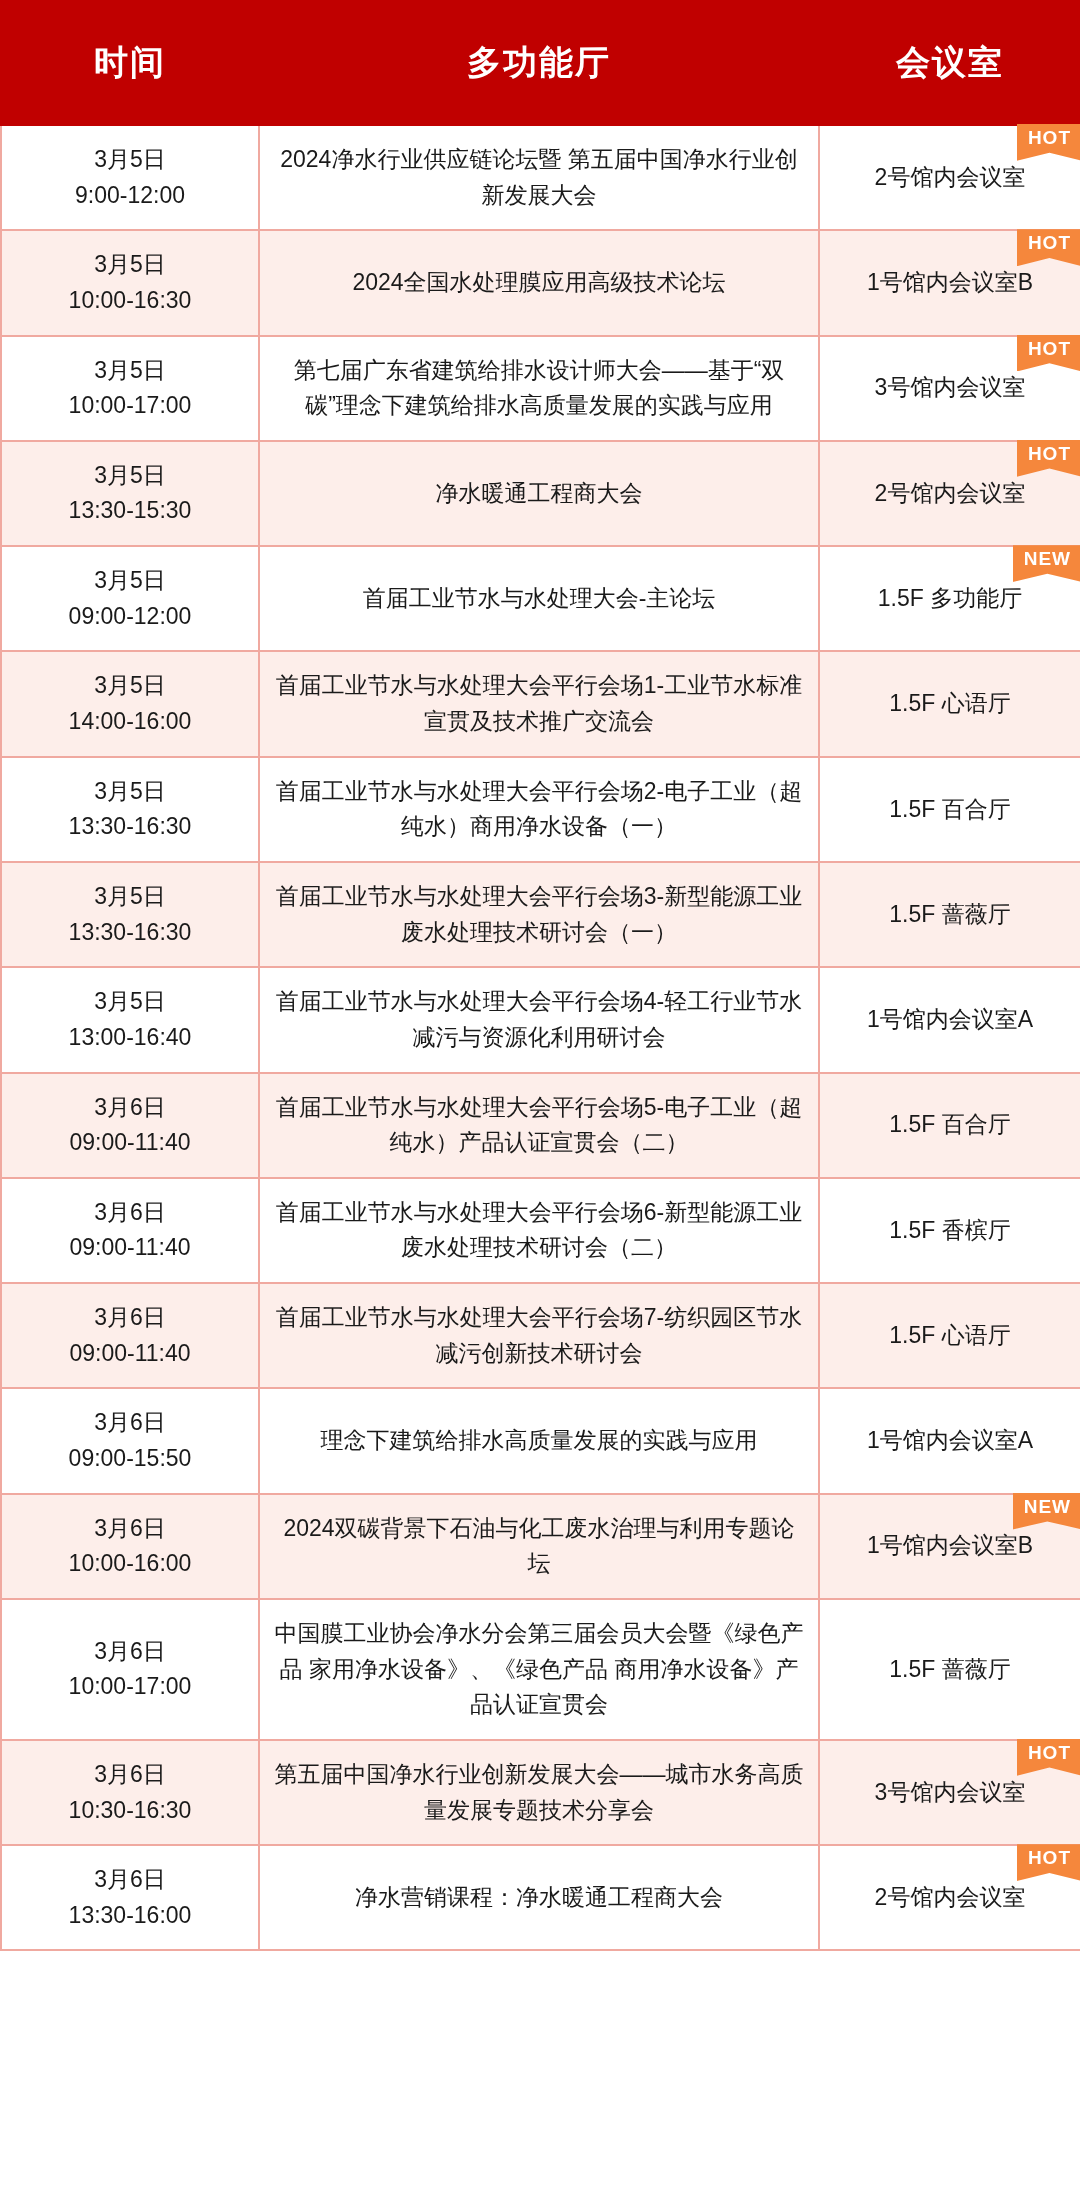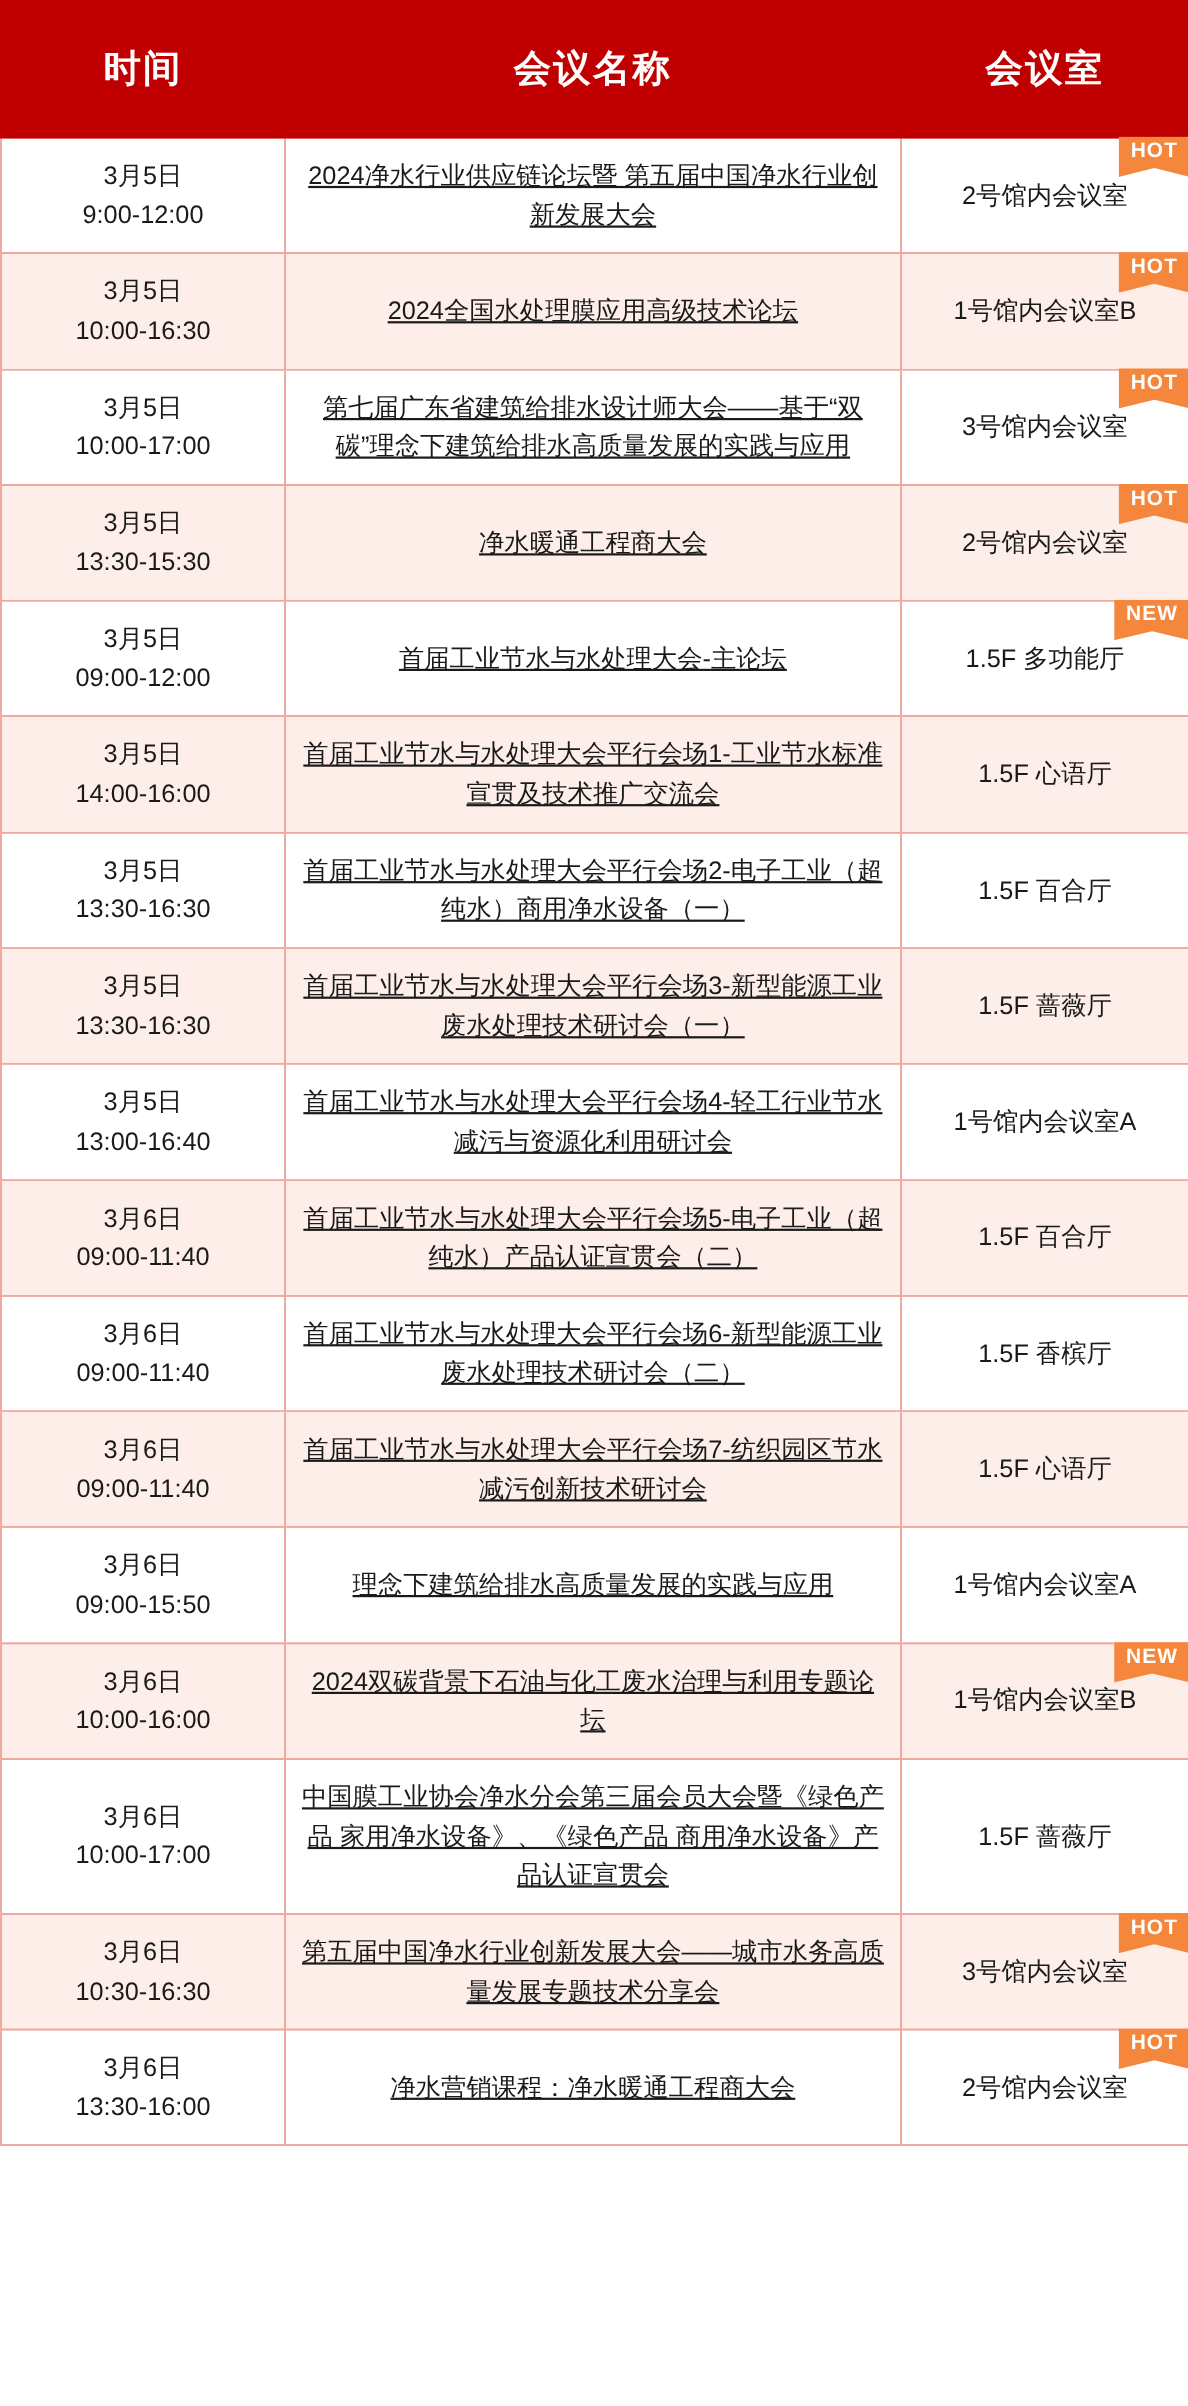--- a/index.html
+++ b/index.html
@@ -50,21 +50,20 @@
   .cell-time {
     white-space: pre-line;
     font-size: 23px;
     margin-left: 44px;
   }
   .cell-name {
     text-align: center;
     line-height: 1.7;
     padding-left: 22px;
     padding-right: 22px;
-    text-decoration: underline;
   }
   .cell-room {
     font-size: 23px;
   }
   .badge {
     position: absolute;
     top: -2px;
     right: -2px;
     font-size: 19px;
     font-weight: bold;
@@ -90,21 +89,21 @@
 
 <table class="schedule-table">
   <colgroup>
     <col class="col-time">
     <col class="col-name">
     <col class="col-room">
   </colgroup>
   <thead>
     <tr>
       <th>时间</th>
-      <th>会议名称</th>
+      <th>多功能厅</th>
       <th>会议室</th>
     </tr>
   </thead>
   <tbody id="table-body">
       <tr class="row-odd">
         <td class="cell-time">3月5日
 9:00-12:00</td>
         <td class="cell-name">2024净水行业供应链论坛暨
 第五届中国净水行业创新发展大会</td>
         <td class="cell-room"><span>2号馆内会议室</span><span class="badge hot">HOT</span></td>

